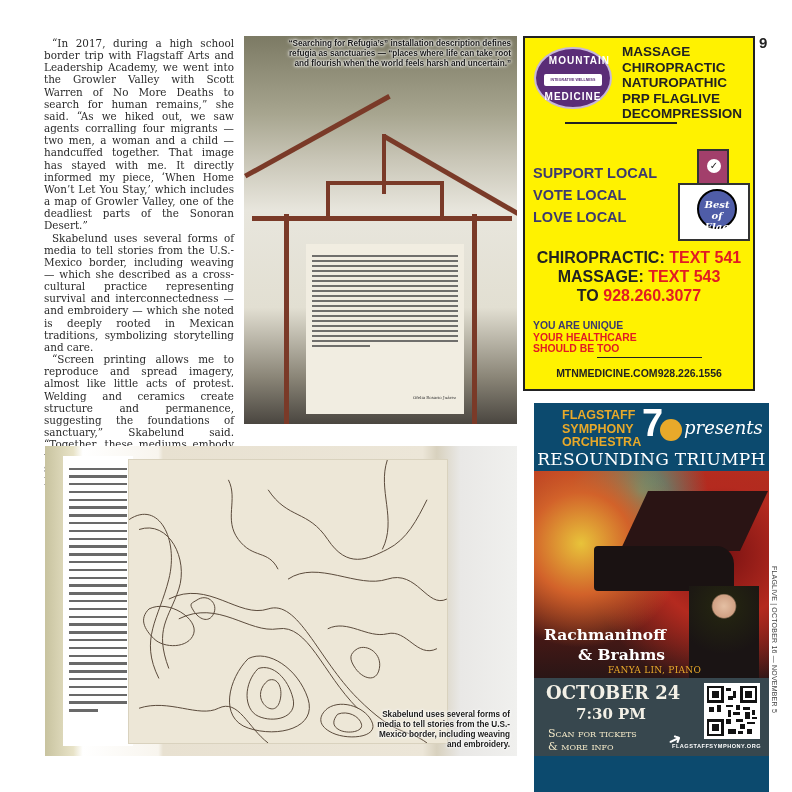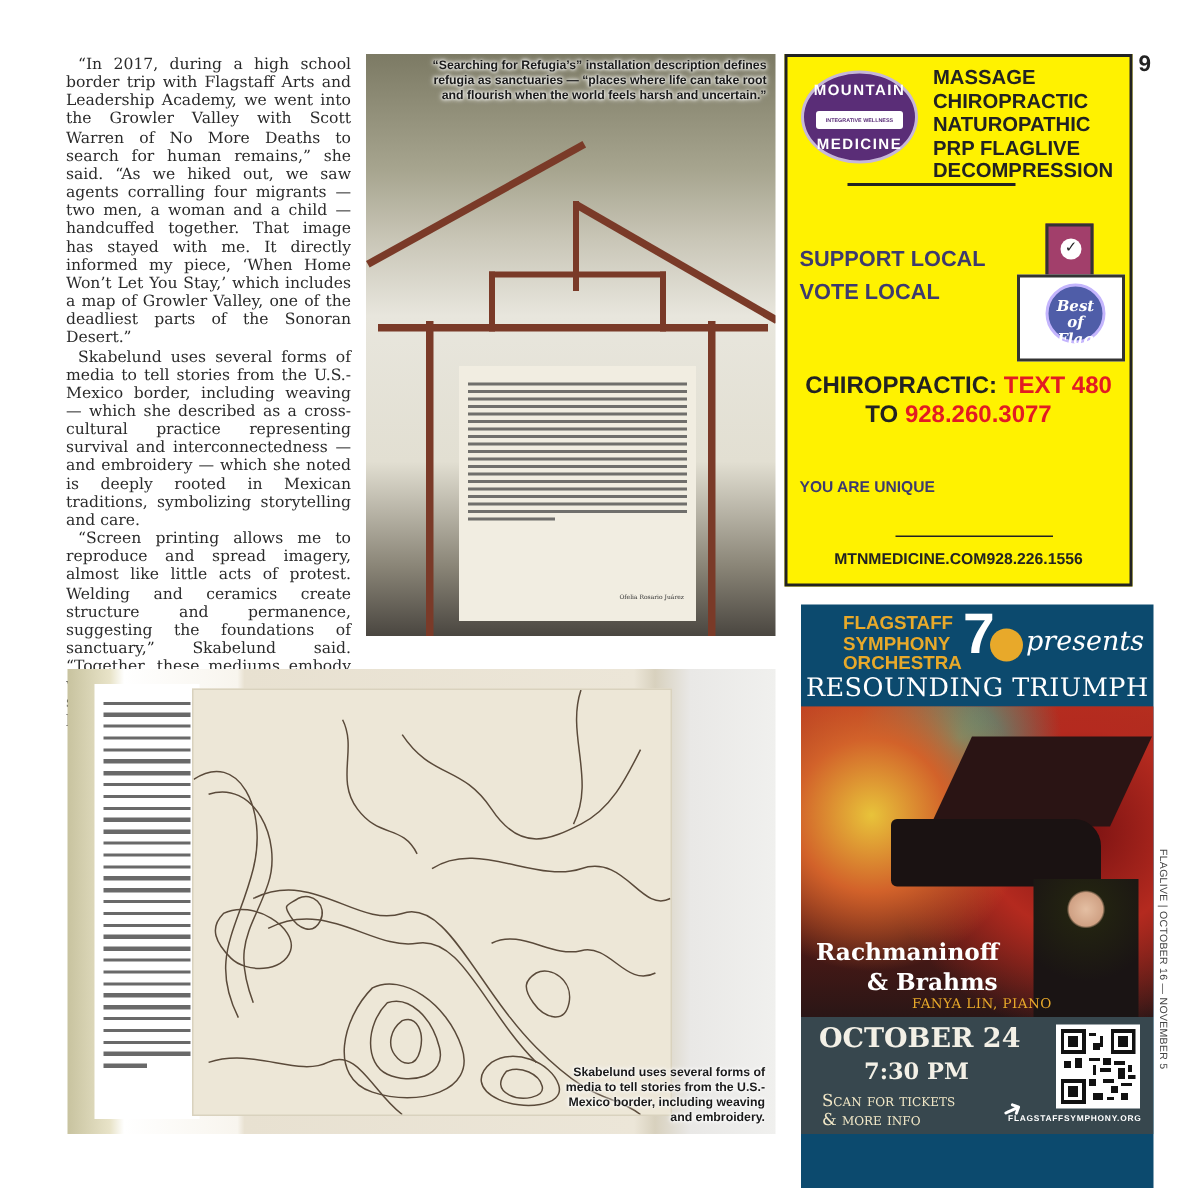--- a/index.html
+++ b/index.html
@@ -18,31 +18,31 @@
   .banner{position:absolute;left:62px;top:208px;width:158px;height:170px;background:#f1ede1;padding:8px 6px;font:3.6px/5.1px "DejaVu Serif",serif;color:#333;overflow:hidden}
   .banner .bars div{height:2px;background:#444;margin:3px 0;opacity:.75}
   .sig{position:absolute;right:8px;bottom:14px;font:4px "DejaVu Serif",serif;color:#333}
   .map{position:absolute;left:83px;top:13px;width:320px;height:285px;background:#ede7d7;border:1px solid #d9d2be}
   .map svg{width:100%;height:100%}
   .panel-text{position:absolute;left:18px;top:10px;width:70px;height:290px;background:#fff;padding:6px 6px;overflow:hidden}
   .panel-text div{height:2.3px;background:#444;margin:5.5px 0;opacity:.8}
   
   .ad1{position:absolute;left:523px;top:36px;width:232px;height:355px;background:#fff200;border:2px solid #222}
   .logo{position:absolute;left:9px;top:9px;width:78px;height:62px;border-radius:50%;background:#5a2d77;border:2px solid #c7b7d8}
-  .logo .t1{position:absolute;left:0;right:0;top:6px;text-align:center;font:bold 10px "Liberation Sans",sans-serif;color:#fff;letter-spacing:1px}
+  .logo .t1{position:absolute;left:0;right:0;top:6px;text-align:right;font:bold 10px "Liberation Sans",sans-serif;color:#fff;letter-spacing:1px}
   .logo .t2{position:absolute;left:0;right:0;bottom:5px;text-align:center;font:bold 10px "Liberation Sans",sans-serif;color:#fff;letter-spacing:1px}
   .logo .mid{position:absolute;left:8px;right:8px;top:25px;height:12px;background:#fff;border-radius:2px;font:bold 3.6px/12px "Liberation Sans",sans-serif;color:#5a2d77;text-align:center}
   .services{position:absolute;left:97px;top:6px;font:bold 13.5px/15.5px "Liberation Sans",sans-serif;color:#222}
   .rule{position:absolute;height:2px;background:#222}
   .vote{position:absolute;left:8px;top:92px;width:214px;font:bold 14.5px "Liberation Sans",sans-serif;color:#e21b23;letter-spacing:-.2px}
   .local{position:absolute;left:8px;top:124px;font:bold 14.5px/22px "Liberation Sans",sans-serif;color:#3d3a6e}
   .ballot-box{position:absolute;left:153px;top:145px;width:72px;height:58px;background:#fff;border:2px solid #333}
   .ballot{position:absolute;left:172px;top:111px;width:32px;height:36px;background:#a23f6b;border:2px solid #333}
   .ballot .chk{position:absolute;left:8px;top:8px;width:14px;height:14px;border-radius:50%;background:#fff;font:bold 10px/14px "DejaVu Sans",sans-serif;color:#222;text-align:center}
-  .best{position:absolute;left:17px;top:4px;width:40px;height:40px;border-radius:50%;background:#4f5da8;color:#fff;font:italic bold 10px/11px "DejaVu Serif",serif;text-align:center;padding-top:8px;border:2px solid #c4b5fd}
+  .best{position:absolute;left:17px;top:4px;width:40px;height:40px;border-radius:50%;background:#4f5da8;color:#fff;font:italic bold 10px/11px "DejaVu Serif",serif;text-align:center;padding-top:8px;border:2px solid #000000}
   .cta{position:absolute;left:0;right:0;top:210px;text-align:center;font:bold 16px/19px "Liberation Sans",sans-serif;color:#222}
   .cta .red{color:#e21b23}
   .unique{position:absolute;left:8px;top:282px;font:bold 10.4px/11.5px "Liberation Sans",sans-serif}
   .unique .blue{color:#3d3a6e}.unique .red{color:#e21b23}
   .foot{position:absolute;left:14px;right:14px;bottom:10px;display:flex;justify-content:center;font:bold 10.5px "Liberation Sans",sans-serif;color:#222}
   
   .ad2{position:absolute;left:534px;top:403px;width:235px;height:443px;background:#0c4a6e;overflow:hidden}
   .fso{position:absolute;left:28px;top:6px;font:bold 12.5px/13.5px "Liberation Sans",sans-serif;color:#e8a92a}
   .seventy{position:absolute;left:104px;top:2px;width:44px;height:40px}
   .seventy .seven{position:absolute;left:4px;top:-2px;font:bold 38px/40px "Liberation Sans",sans-serif;color:#fff}
@@ -188,33 +188,36 @@
     <div>MASSAGE</div>
     <div>CHIROPRACTIC</div>
     <div>NATUROPATHIC</div>
     <div>PRP FLAGLIVE</div>
     <div>DECOMPRESSION</div>
   </div>
   <div class="rule" style="left:40px;top:84px;width:112px"></div>
   <div class="local">
     <div>SUPPORT LOCAL</div>
     <div>VOTE LOCAL</div>
+    <div>LOVE LOCAL</div>
   </div>
   <div class="ballot">
       <div class="chk">✓</div>
     </div>
   <div class="ballot-box">
     <div class="best">Best of Flag</div>
   </div>
   <div class="cta">
-    <div><span>CHIROPRACTIC:</span> <span class="red">TEXT 480</span></div>
+    <div><span>CHIROPRACTIC:</span> <span class="red">TEXT 541</span></div>
+    <div><span>MASSAGE:</span> <span class="red">TEXT 543</span></div>
     <div><span>TO</span> <span class="red">928.260.3077</span></div>
   </div>
   <div class="unique">
     <div class="blue">YOU ARE UNIQUE</div>
+    <div class="red" style="width:150px">YOUR HEALTHCARE SHOULD BE TOO</div>
   </div>
   <div class="rule" style="left:72px;top:319px;width:105px;height:1px"></div>
   <div class="foot">
     <span>MTNMEDICINE.COM</span>
     <span>928.226.1556</span>
   </div>
 </div>
 
 <div class="ad2">
   <div class="fso">

